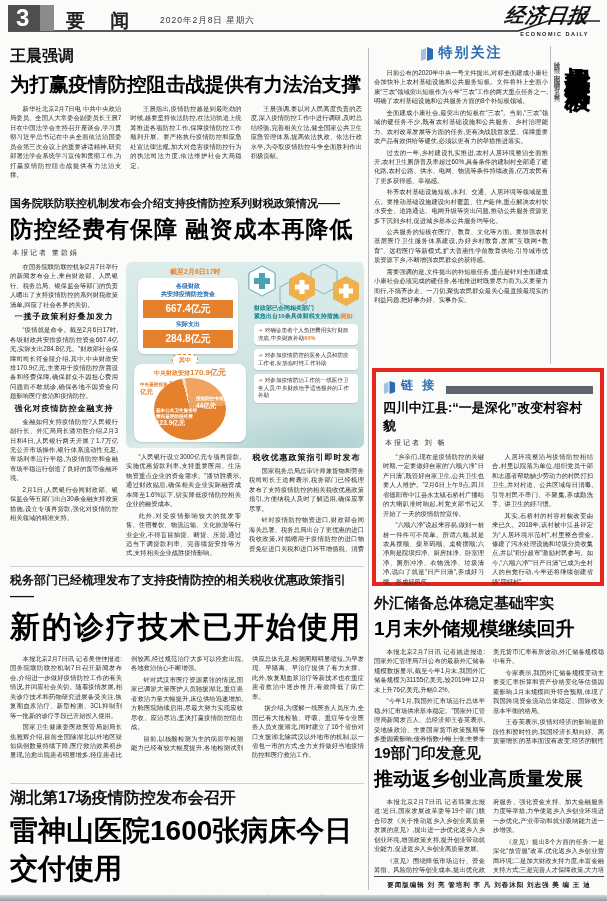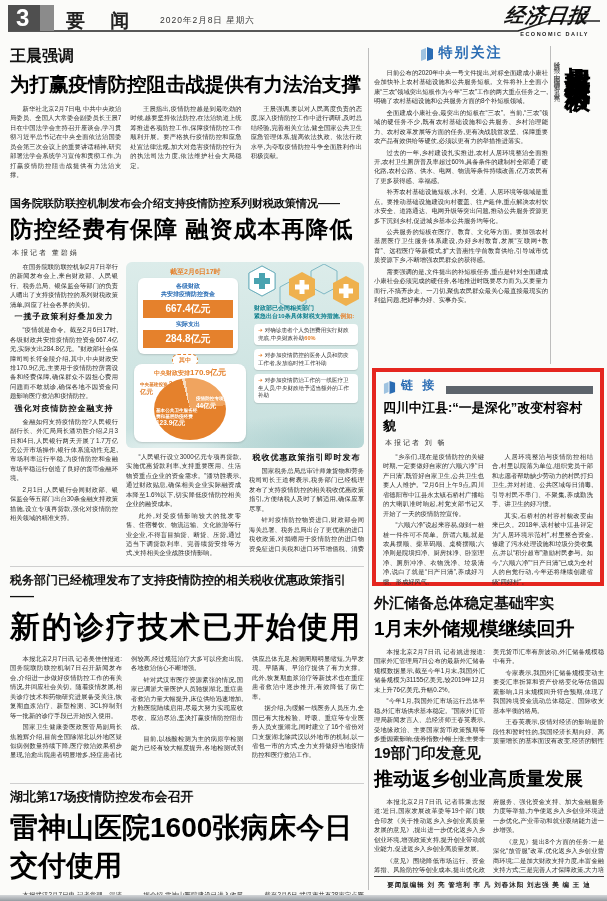--- a/index.html
+++ b/index.html
@@ -63,21 +63,21 @@
   .bullet .arrow{color:#e5812c;font-weight:bold;margin-right:2px;}
   .bullet .hl{color:#e5812c;font-weight:bold;}
   .hexes{position:absolute;right:2px;top:2px;}
   
   .art-c{position:absolute;left:10px;top:572px;width:354px;}
   .art-c .kicker{font-size:12px;}
   .art-c .headline{font-size:30px;margin:4px 0 6px 0;letter-spacing:2px;}
   .art-c .body-text{columns:3;column-gap:9px;height:138px;}
   
   .art-d{position:absolute;left:10px;top:788px;width:354px;}
-  .art-d .kicker{font-size:13px;}
+  .art-d .kicker{font-size:16px;}
   .art-d .headline{font-size:28px;margin:3px 0 5px 0;}
   .art-d .body-text{columns:3;column-gap:9px;height:62px;}
   
   .sec-title{display:flex;align-items:center;justify-content:center;gap:5px;color:#2a6cb3;font-weight:bold;}
   .focus{position:absolute;left:374px;top:44px;width:174px;}
   .focus .sec-title{font-size:14px;letter-spacing:2px;margin-bottom:6px;}
   .focus .body-text{height:292px;}
   .vert-art{position:absolute;left:552px;top:46px;width:52px;height:322px;display:flex;}
   .vert-byline{writing-mode:vertical-rl;font-size:6.5px;color:#444;letter-spacing:2px;height:300px;margin-top:10px;}
   .vert-headline{writing-mode:vertical-rl;font-size:26px;font-weight:900;letter-spacing:2px;color:#000;height:322px;}

